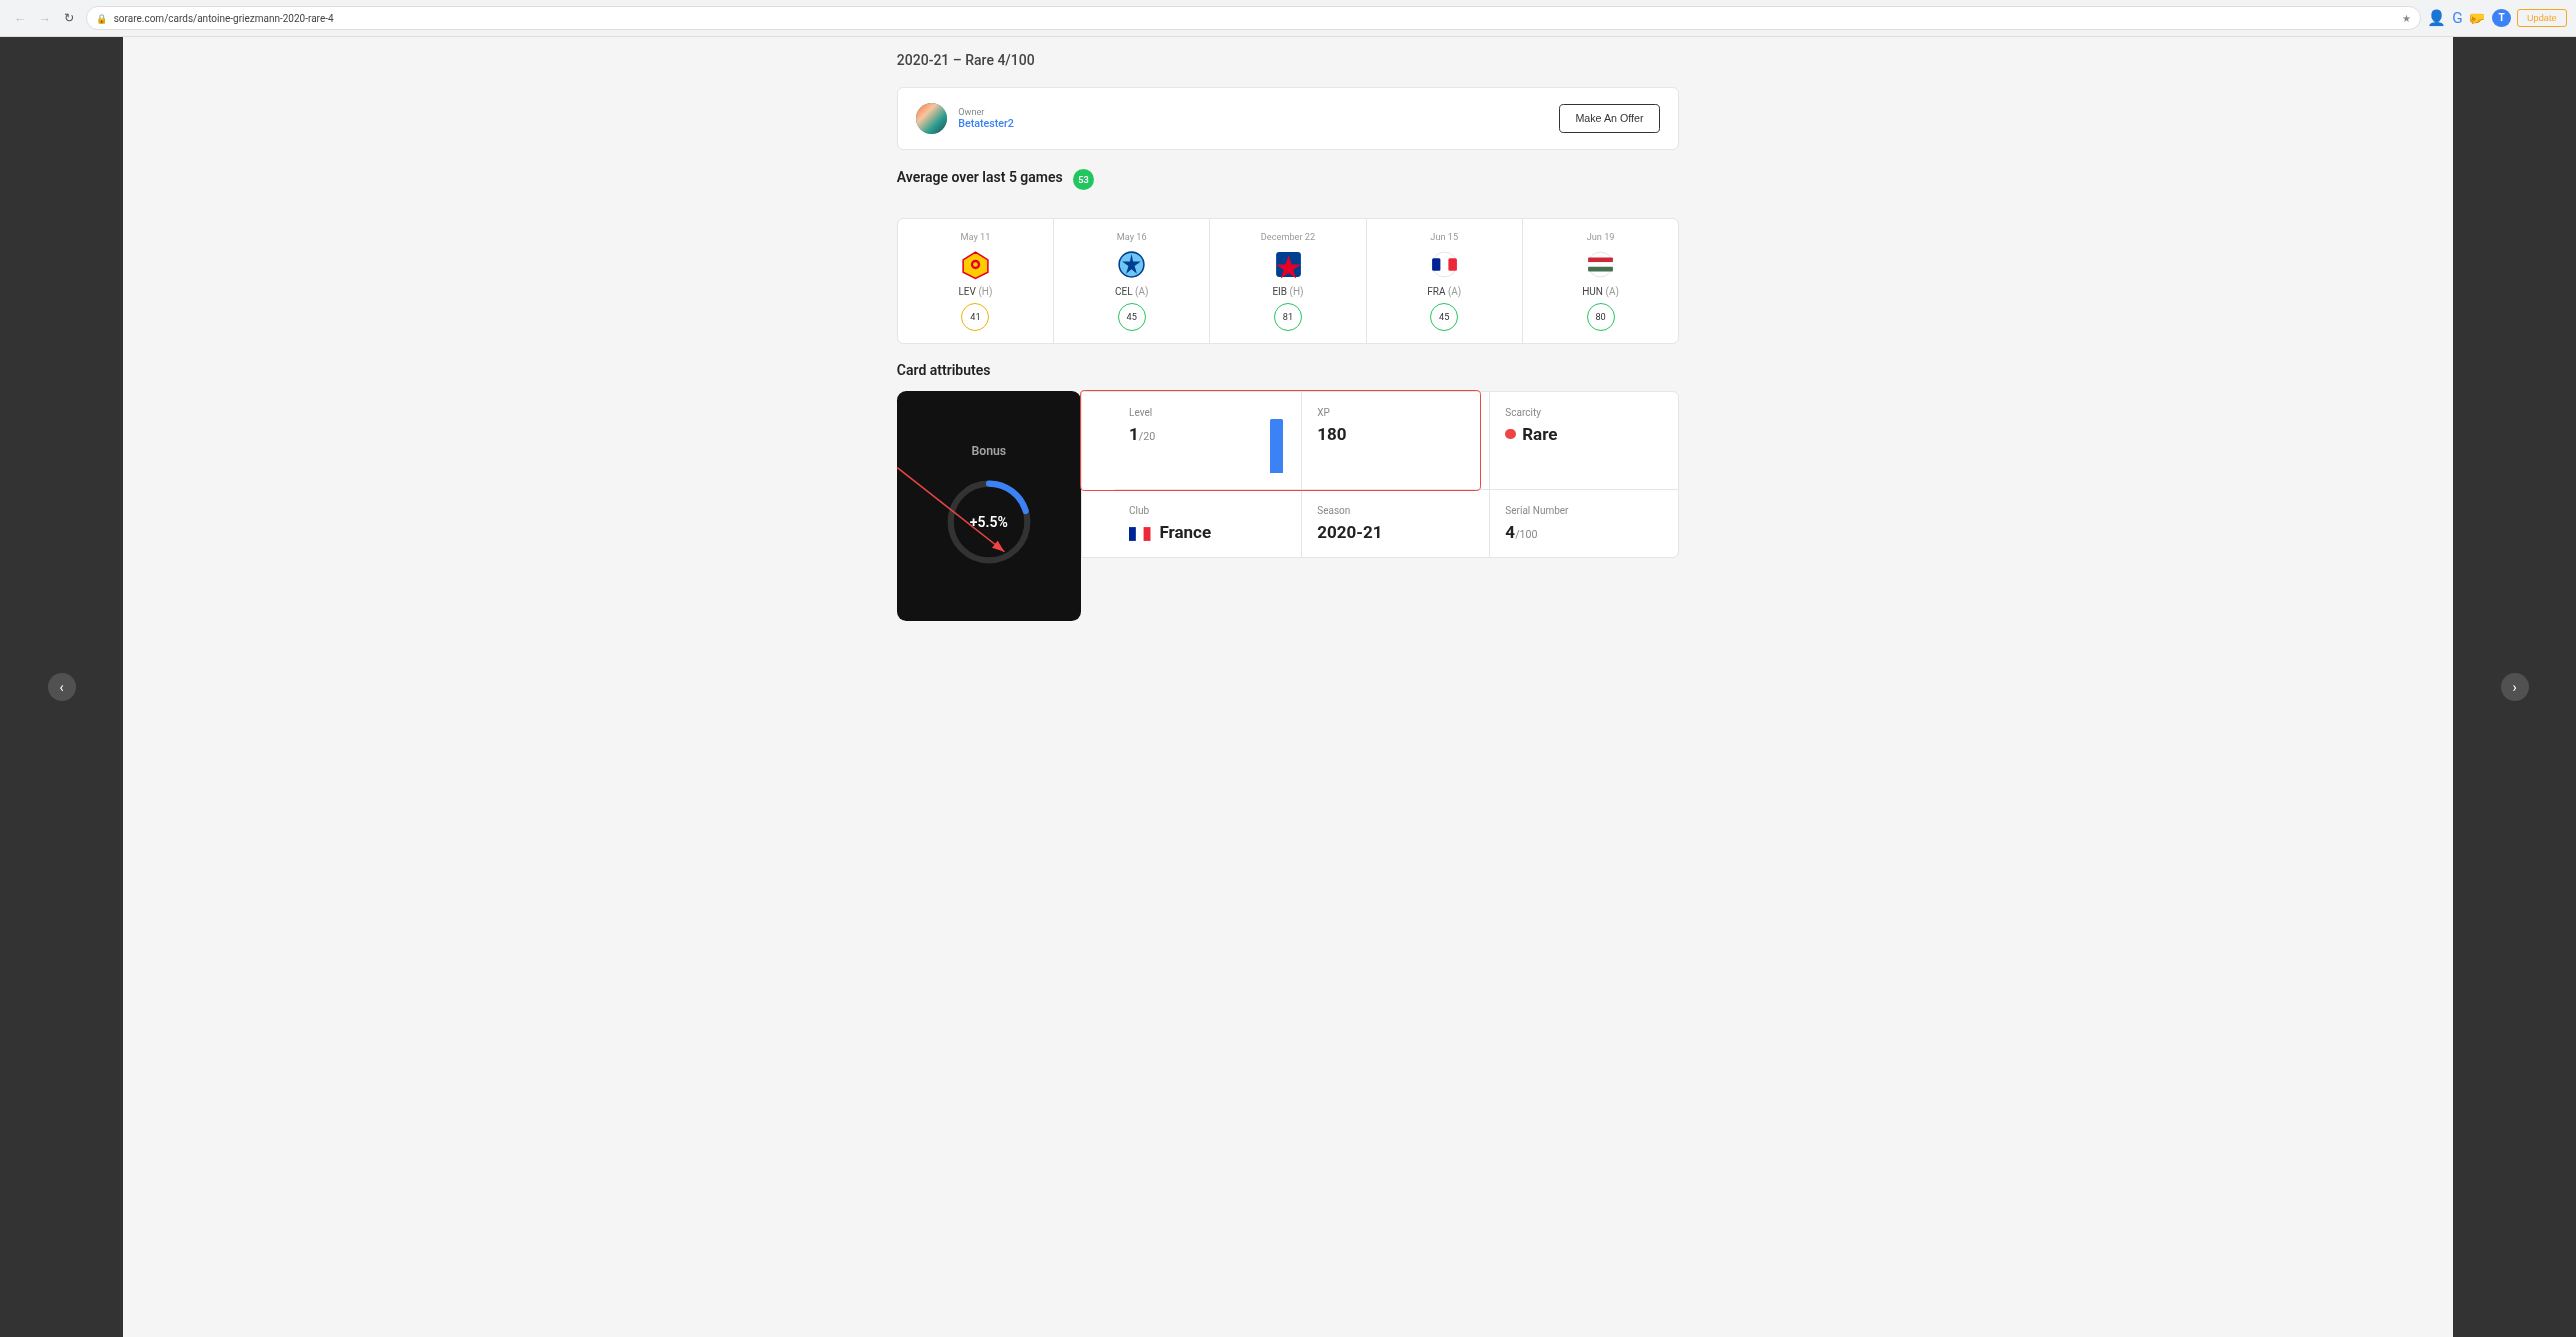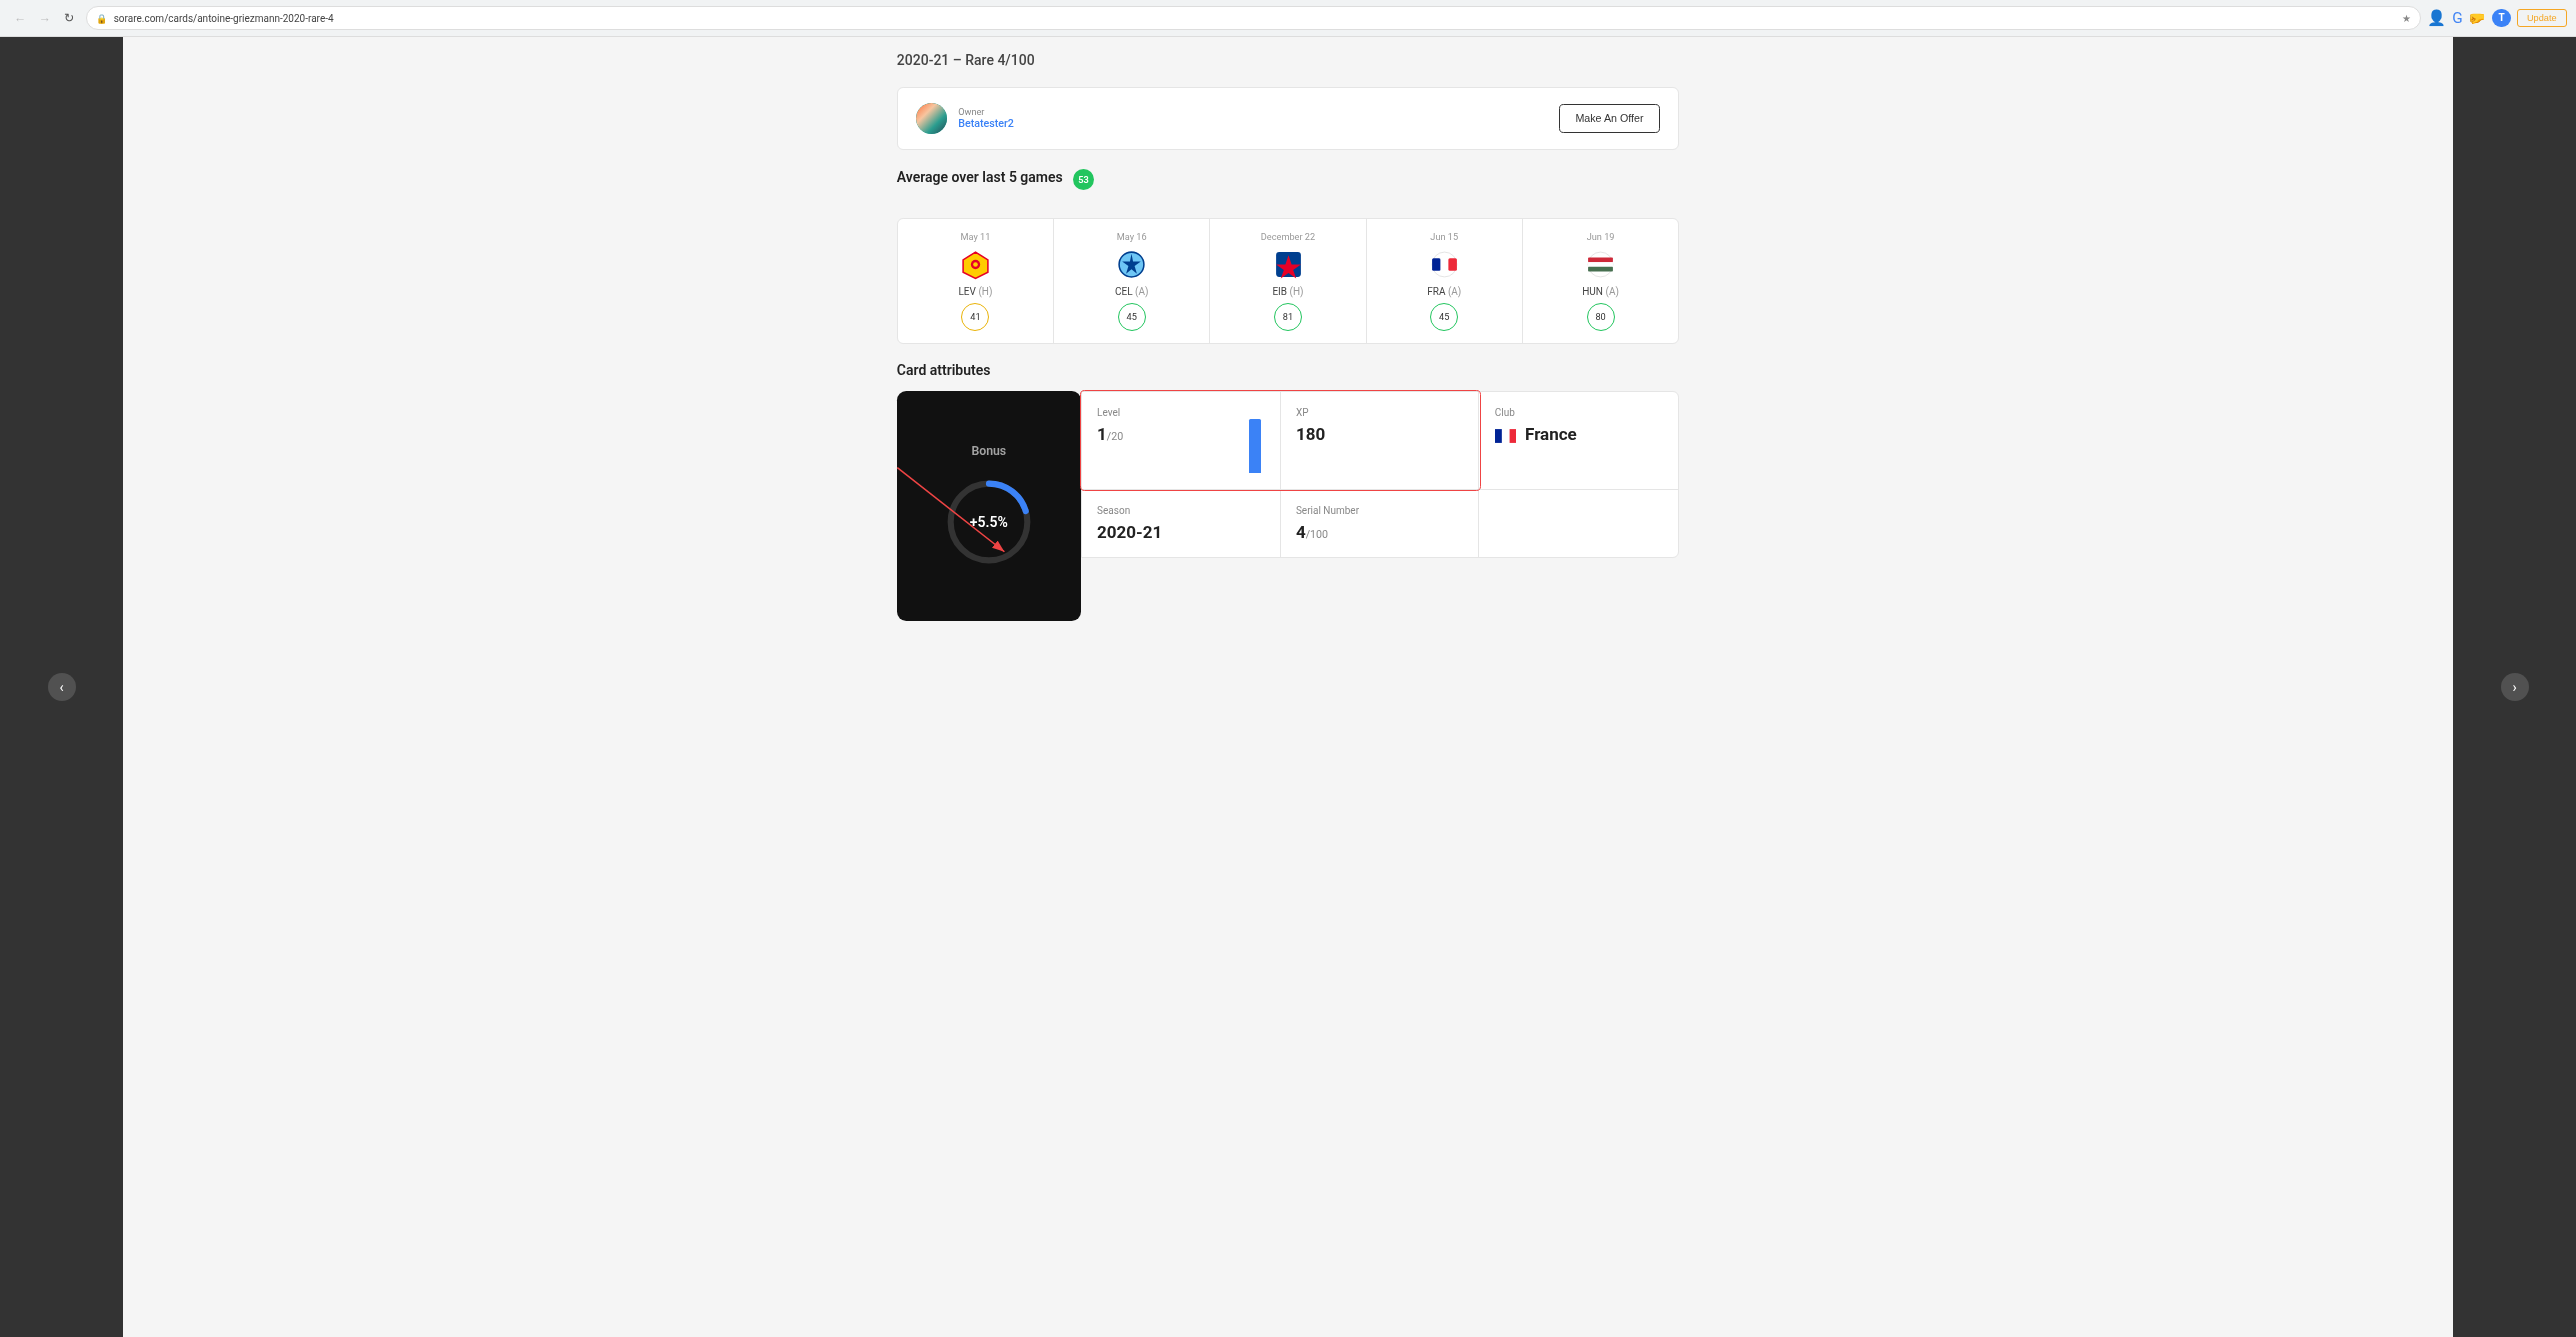--- a/index.html
+++ b/index.html
@@ -306,20 +306,21 @@
     }
 
     .attributes-grid {
       flex: 1;
       display: grid;
       grid-template-columns: 1fr 1fr 1fr;
       border: 0.8px solid #e5e5e5;
       border-radius: 0 6.1px 6.1px 0;
       overflow: hidden;
       background: #fff;
+      padding-left: 32px;
     }
     .attr-cell {
       padding: 15.3px;
       border-right: 0.8px solid #e5e5e5;
       border-bottom: 0.8px solid #e5e5e5;
     }
     .attr-cell:nth-child(3),
     .attr-cell:nth-child(6) { border-right: none; }
     .attr-cell:nth-child(4),
     .attr-cell:nth-child(5),
@@ -569,20 +570,27 @@
                 <div class="level-bar-visual">
                   <div class="level-bar-rect"></div>
                 </div>
               </div>
 
               <div class="attr-cell xp-cell">
                 <div class="attr-label">XP</div>
                 <div class="attr-value">180</div>
               </div>
 
+              <div class="attr-cell">
+                <div class="attr-label">Scarcity</div>
+                <div class="scarcity-value">
+                  <span class="scarcity-dot"></span>
+                  <span>Rare</span>
+                </div>
+              </div>
 
               <div class="attr-cell">
                 <div class="attr-label">Club</div>
                 <div class="attr-value">
                   <svg width="21.5" height="14" viewBox="0 0 28 18" style="vertical-align:middle; margin-right:4.6px;">
                     <rect x="0" y="0" width="9" height="18" fill="#002395"></rect>
                     <rect x="9" y="0" width="10" height="18" fill="#fff"></rect>
                     <rect x="19" y="0" width="9" height="18" fill="#ED2939"></rect>
                   </svg>
                   <span>France</span>

